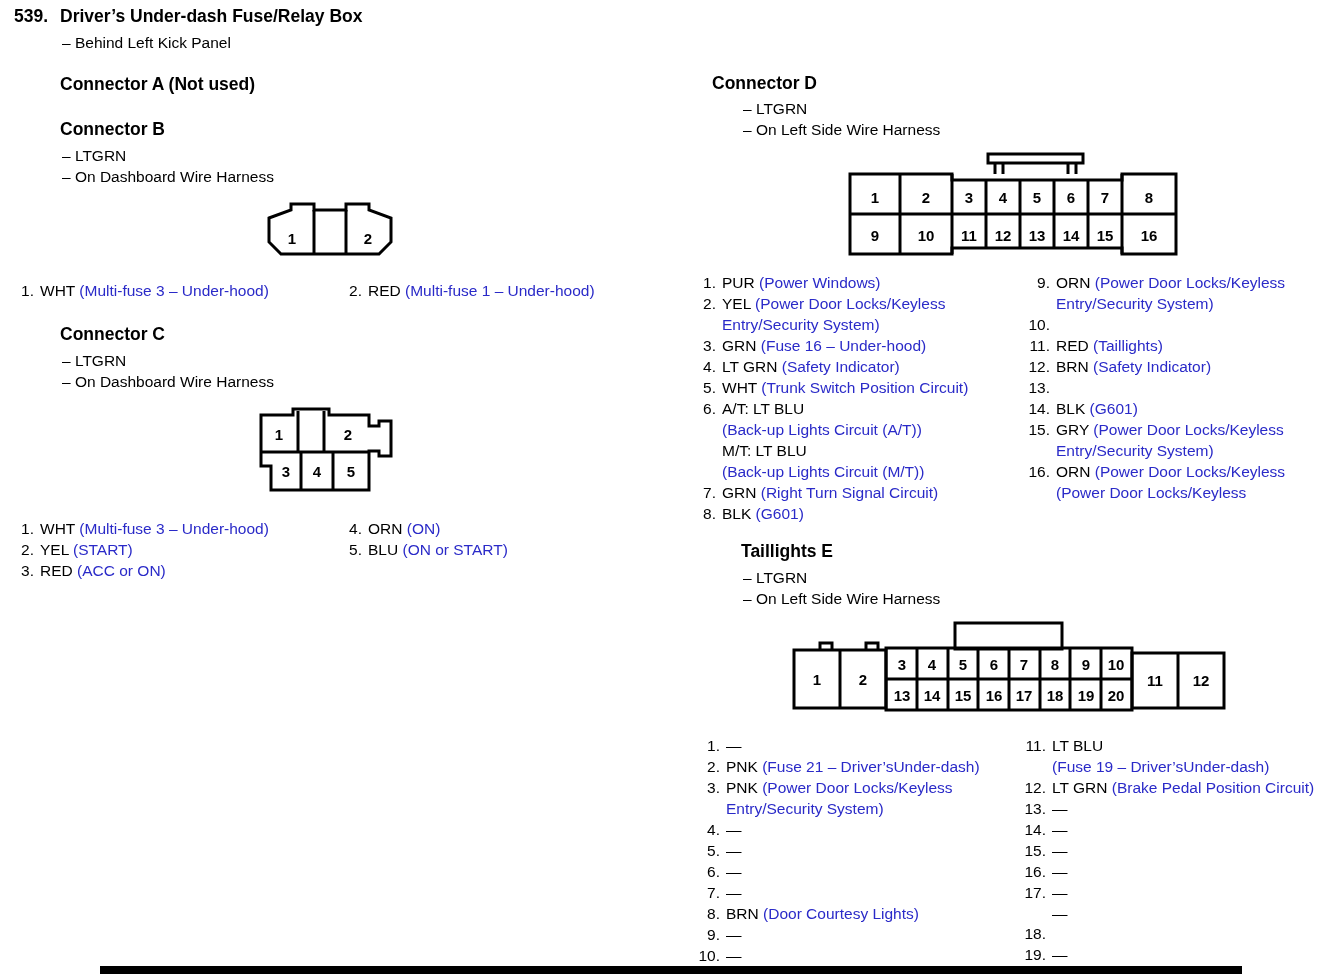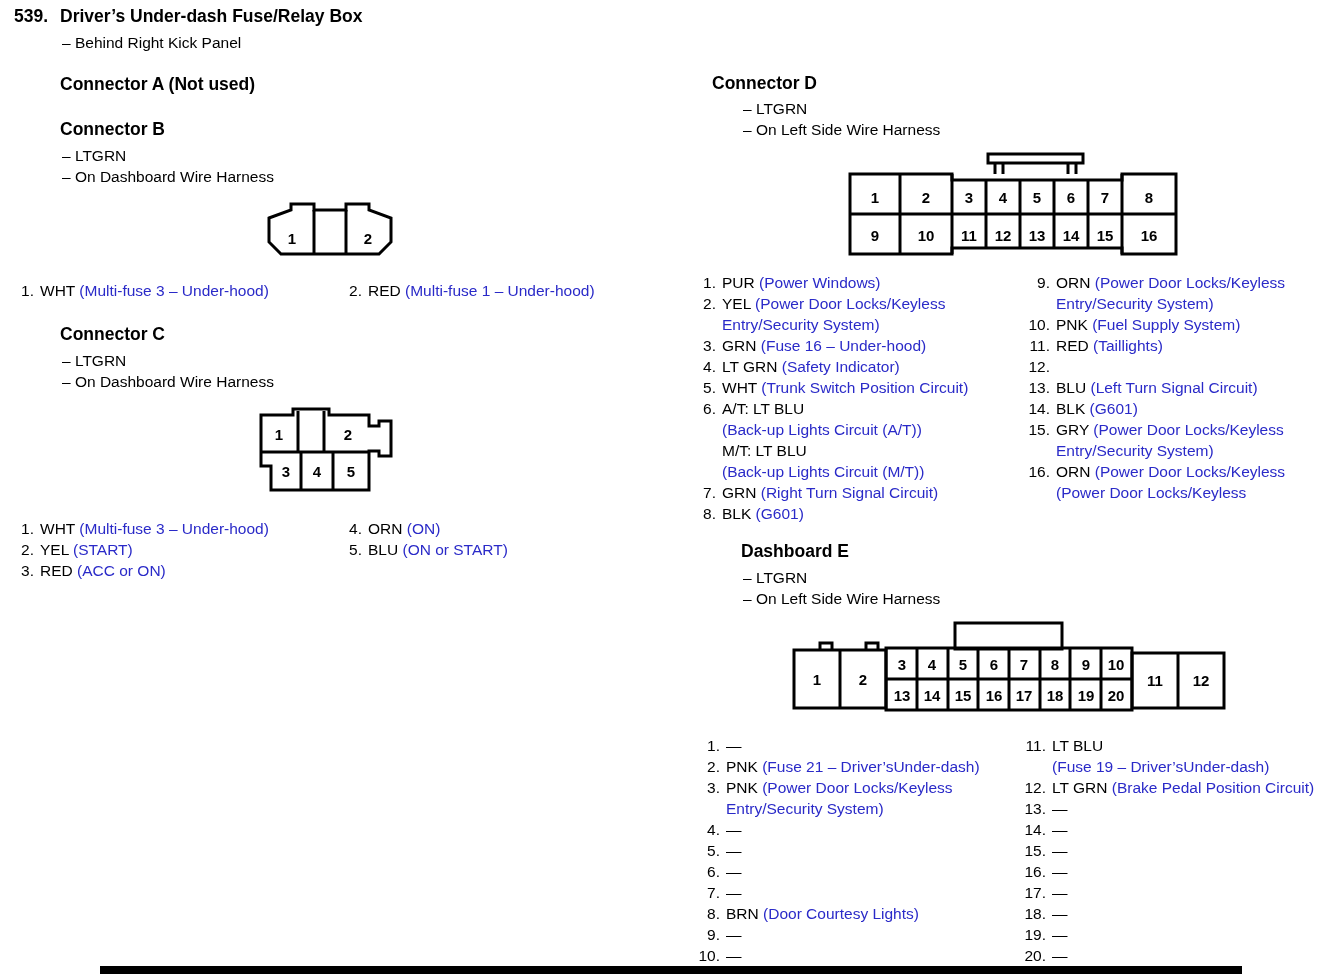--- a/index.html
+++ b/index.html
@@ -22,21 +22,21 @@
   svg text{font-family:"Liberation Sans","DejaVu Sans",sans-serif;font-weight:700;font-size:15px;fill:#000}
 </style>
 </head>
 <body>
 
 <div class="page">
 
   <div class="abs title-row" style="left:14px;top:6px">
     <span class="title-num">539.</span><span>Driver’s Under-dash Fuse/Relay Box</span>
   </div>
-  <div class="abs note" style="left:62px;top:32px">– Behind Right Kick Panel</div>
+  <div class="abs note" style="left:62px;top:32px">– Behind Left Kick Panel</div>
 
   <div class="abs h1" style="left:60px;top:74px">Connector A (Not used)</div>
 
   <div class="abs h1" style="left:60px;top:119px">Connector B</div>
   <div class="abs note" style="left:62px;top:145px">– LTGRN</div>
   <div class="abs note" style="left:62px;top:166px">– On Dashboard Wire Harness</div>
 
   <svg class="abs" style="left:266px;top:201px" width="128" height="60" viewBox="0 0 128 60">
     <g fill="none" stroke="#000" stroke-width="3">
       <path d="M3 17 L25 9 L25 3 L48 3 L48 9 L80 9 L80 3 L103 3 L103 9 L125 17 L125 41 L113 53 L15 53 L3 41 Z"></path>
@@ -178,48 +178,47 @@
         <span class="pin-body"><span class="plain">BLK </span><span class="blue">(G601)</span></span>
       </div>
     </div>
   <div class="abs pin-list" style="left:1026px;top:272px;width:300px">
       <div class="pin-item">
         <span class="pin-num" style="width: 24px;">9.</span>
         <span class="pin-body"><span class="plain">ORN </span><span class="blue">(Power Door Locks/Keyless</span><br><span class="blue">Entry/Security System)</span></span>
       </div>
       <div class="pin-item">
         <span class="pin-num" style="width: 24px;">10.</span>
-        <span class="pin-body"><span class="plain">PNK </span><span class="blue">(Fuel Supply System)</span></span>
       </div>
       <div class="pin-item">
         <span class="pin-num" style="width: 24px;">11.</span>
         <span class="pin-body"><span class="plain">RED </span><span class="blue">(Taillights)</span></span>
       </div>
       <div class="pin-item">
         <span class="pin-num" style="width: 24px;">12.</span>
+        <span class="pin-body"><span class="plain">BRN </span><span class="blue">(Safety Indicator)</span></span>
       </div>
       <div class="pin-item">
         <span class="pin-num" style="width: 24px;">13.</span>
-        <span class="pin-body"><span class="plain">BLU </span><span class="blue">(Left Turn Signal Circuit)</span></span>
       </div>
       <div class="pin-item">
         <span class="pin-num" style="width: 24px;">14.</span>
         <span class="pin-body"><span class="plain">BLK </span><span class="blue">(G601)</span></span>
       </div>
       <div class="pin-item">
         <span class="pin-num" style="width: 24px;">15.</span>
         <span class="pin-body"><span class="plain">GRY </span><span class="blue">(Power Door Locks/Keyless</span><br><span class="blue">Entry/Security System)</span></span>
       </div>
       <div class="pin-item">
         <span class="pin-num" style="width: 24px;">16.</span>
         <span class="pin-body"><span class="plain">ORN </span><span class="blue">(Power Door Locks/Keyless</span><br><span class="blue">(Power Door Locks/Keyless</span></span>
       </div>
     </div>
 
-  <div class="abs h1" style="left:741px;top:541px">Dashboard E</div>
+  <div class="abs h1" style="left:741px;top:541px">Taillights E</div>
   <div class="abs note" style="left:743px;top:567px">– LTGRN</div>
   <div class="abs note" style="left:743px;top:588px">– On Left Side Wire Harness</div>
 
   <svg class="abs" style="left:792px;top:620px" width="434" height="96" viewBox="0 0 434 96">
     <g fill="none" stroke="#000" stroke-width="3">
       <rect x="163" y="3" width="107" height="26"></rect>
       <path d="M28 30 V23 H40 V30"></path>
       <path d="M74 30 V23 H86 V30"></path>
       <rect x="2" y="30" width="92" height="58"></rect>
       <line x1="48" y1="30" x2="48" y2="88"></line>
@@ -322,21 +321,21 @@
       </div>
       <div class="pin-item">
         <span class="pin-num" style="width: 24px;">16.</span>
         <span class="pin-body"><span class="plain">—</span></span>
       </div>
       <div class="pin-item">
         <span class="pin-num" style="width: 24px;">17.</span>
         <span class="pin-body"><span class="plain">—</span></span>
       </div>
       <div class="pin-item">
-        <span class="pin-num" style="width: 24px;">18.</span>
+        <span class="pin-num" style="width: 24px; margin-top: 20px;">18.</span>
         <span class="pin-body"><span class="plain">—</span></span>
       </div>
       <div class="pin-item">
         <span class="pin-num" style="width: 24px;">19.</span>
         <span class="pin-body"><span class="plain">—</span></span>
       </div>
       <div class="pin-item">
         <span class="pin-num" style="width: 24px;">20.</span>
         <span class="pin-body"><span class="plain">—</span></span>
       </div>

